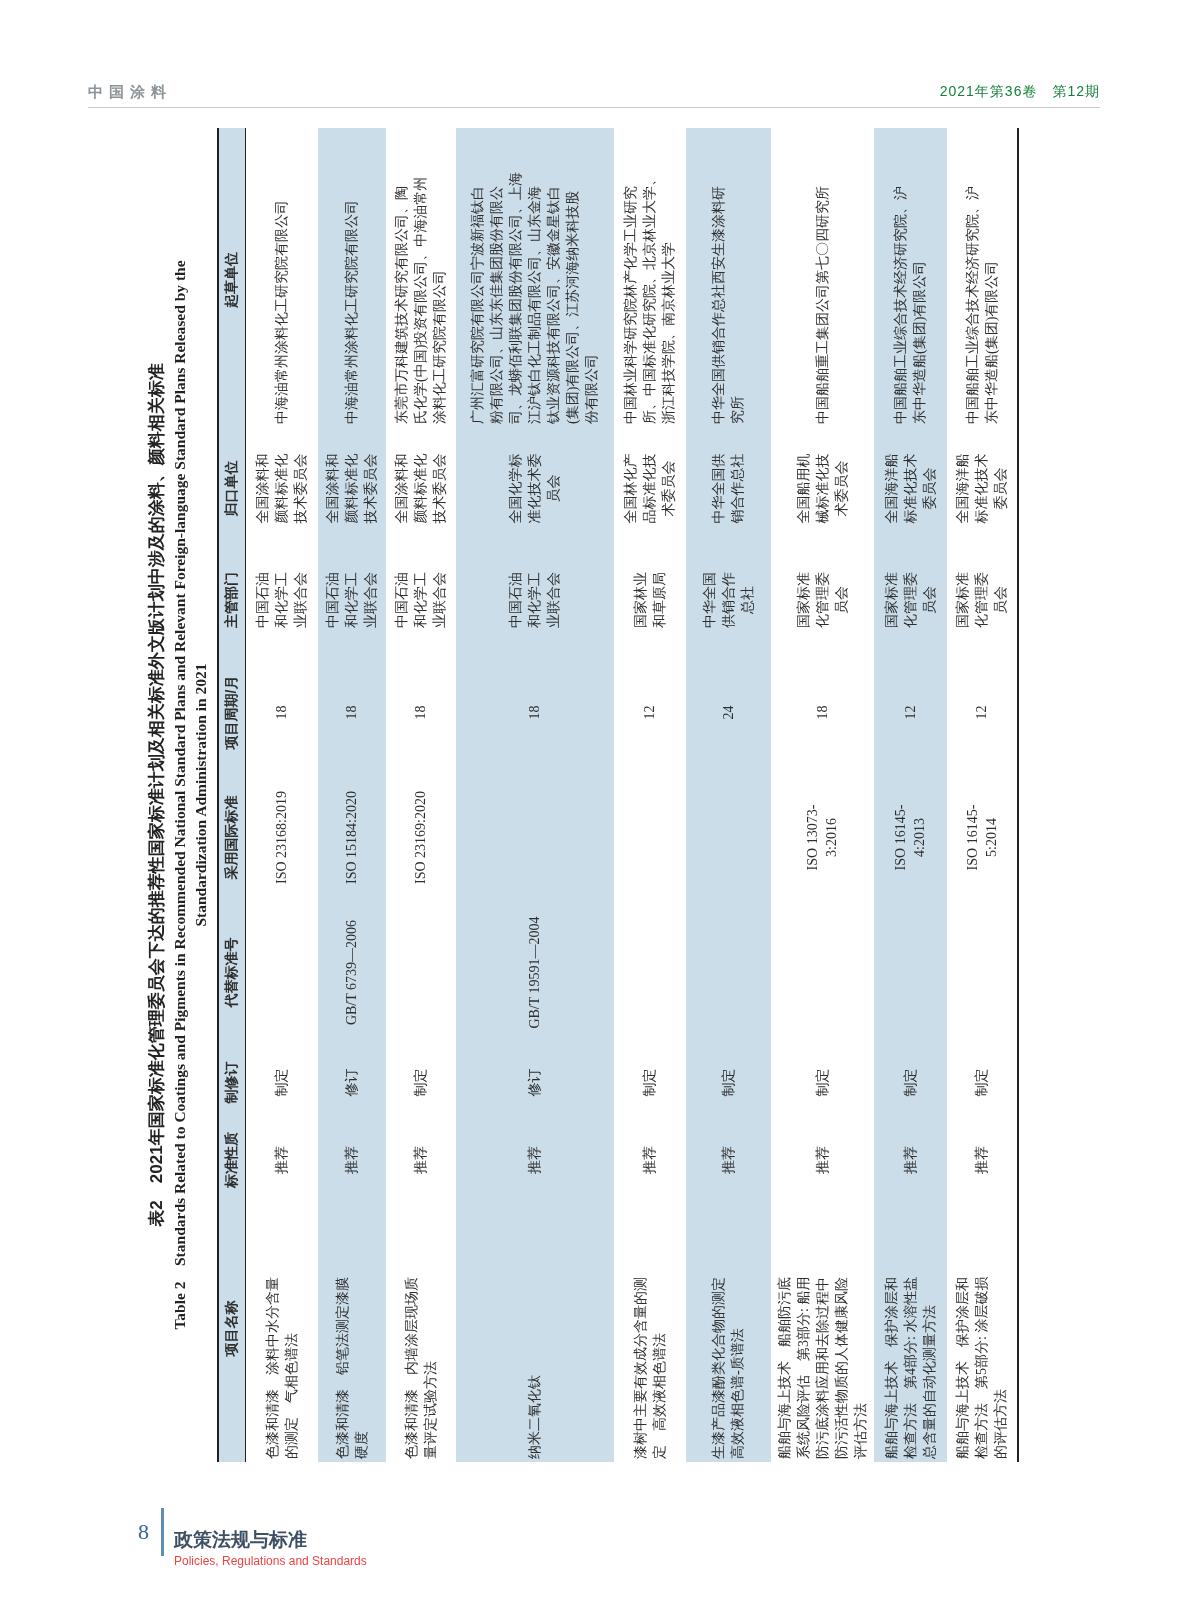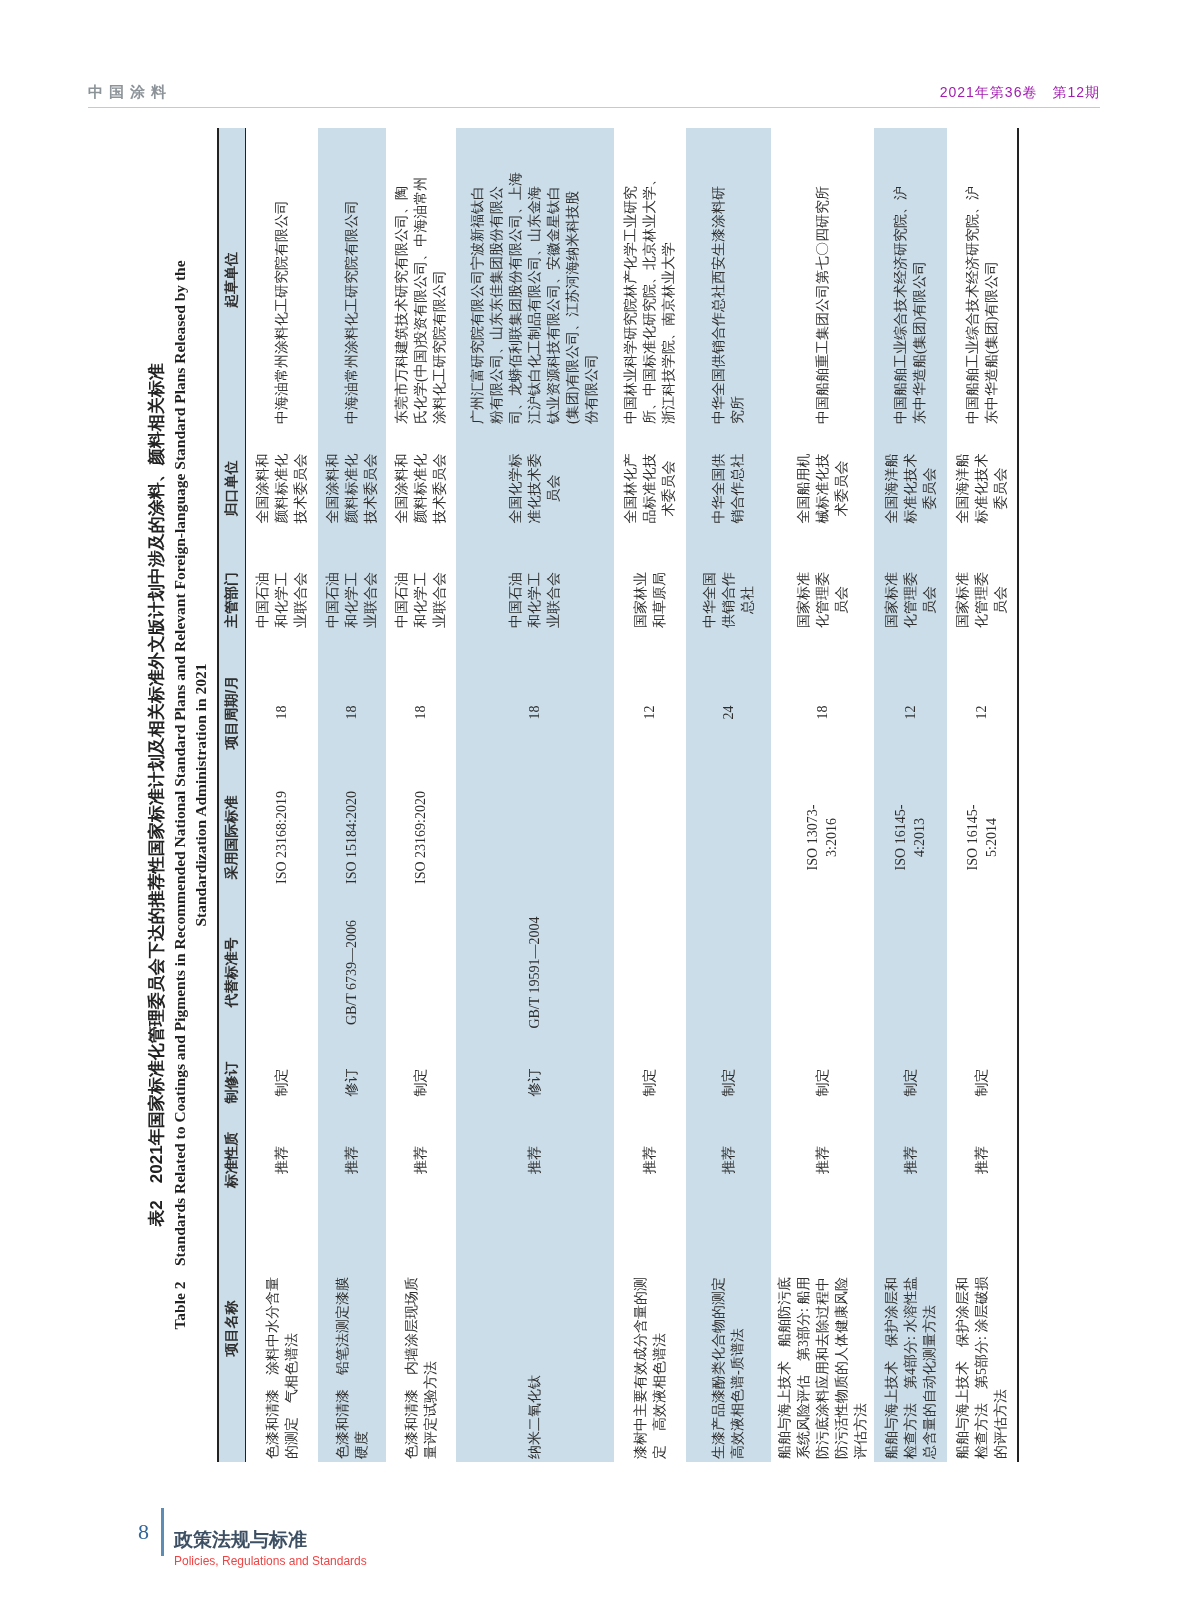--- a/index.html
+++ b/index.html
@@ -3,24 +3,24 @@
 <meta charset="utf-8">
 <style>
   * { margin:0; padding:0; box-sizing:border-box; }
   html,body { width:1187px; height:1600px; background:#ffffff; overflow:hidden;
               font-family:"Liberation Serif","DejaVu Serif",serif; color:#2e2e2e; }
   body { position:relative; }
 
   
   .page-header { position:absolute; left:88px; top:82px; width:1012px; height:26px;
                  border-bottom:1px solid #c9c9c9; display:flex; justify-content:space-between;
-                 align-items:flex-end; padding-bottom:5px;
+                 align-items:center; padding-bottom:5px;
                  font-family:"Liberation Sans","DejaVu Sans",sans-serif; }
   .journal-name { color:#8d9499; font-size:15px; letter-spacing:6px; font-weight:bold; }
-  .issue-info   { color:#a21caf; font-size:14px; letter-spacing:1px; }
+  .issue-info   { color:#15803d; font-size:14px; letter-spacing:1px; }
 
   
   .rotated-wrap { position:absolute; left:145px; top:1462px; width:1334px;
                   transform:rotate(-90deg); transform-origin:0 0; }
   .table-title-cn { font-family:"Liberation Sans","DejaVu Sans",sans-serif; font-weight:bold;
                     font-size:17px; line-height:24px; text-align:center; color:#222; }
   .table-title-en { font-family:"Liberation Serif","DejaVu Serif",serif; font-weight:bold;
                     font-size:15.5px; line-height:21px; text-align:center; color:#222; }
   .title-gap { height:6px; }
 

